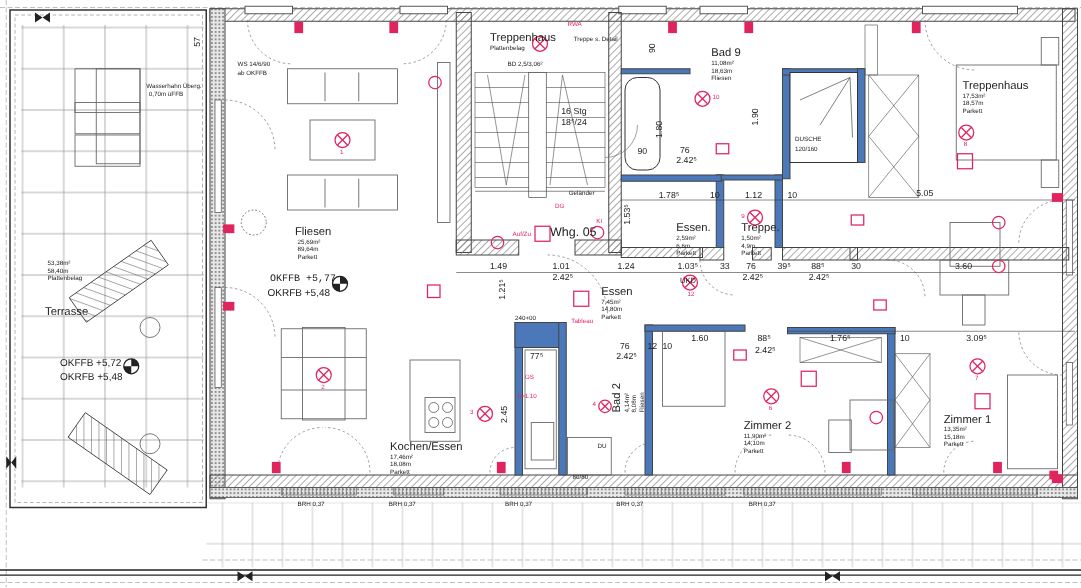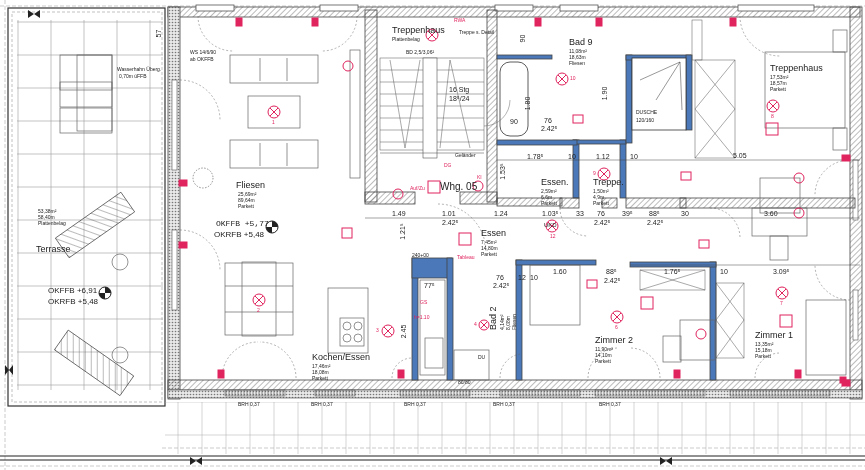--- a/index.html
+++ b/index.html
@@ -447,21 +447,21 @@
 <div class="lbl small red" style="left:410px;top:186px;">Auf/Zu</div>
 
 <div class="lbl small" style="left:238px;top:402px;">BRH 0,37</div>
 <div class="lbl small" style="left:311px;top:402px;">BRH 0,37</div>
 <div class="lbl small" style="left:404px;top:402px;">BRH 0,37</div>
 <div class="lbl small" style="left:493px;top:402px;">BRH 0,37</div>
 <div class="lbl small" style="left:599px;top:402px;">BRH 0,37</div>
 
 <div class="lvl" style="left:216px;top:219px;font-family:Liberation Mono, monospace;">OKFFB +5,77</div>
 <div class="lvl" style="left:214px;top:230px;">OKRFB +5,48</div>
-<div class="lvl" style="left:48px;top:286px;">OKFFB +6,91</div>
+<div class="lvl" style="left:48px;top:286px;">OKFFB +5,72</div>
 <div class="lvl" style="left:48px;top:297px;">OKRFB +5,48</div>
 
 <div class="dim" style="left:392px;top:210px;">1.49</div>
 <div class="dim" style="left:442px;top:210px;">1.01</div>
 <div class="dim" style="left:442px;top:219px;">2.42⁵</div>
 <div class="dim" style="left:494px;top:210px;">1.24</div>
 <div class="dim" style="left:542px;top:210px;">1.03⁵</div>
 <div class="dim" style="left:576px;top:210px;">33</div>
 <div class="dim" style="left:597px;top:210px;">76</div>
 <div class="dim" style="left:594px;top:219px;">2.42⁵</div>

